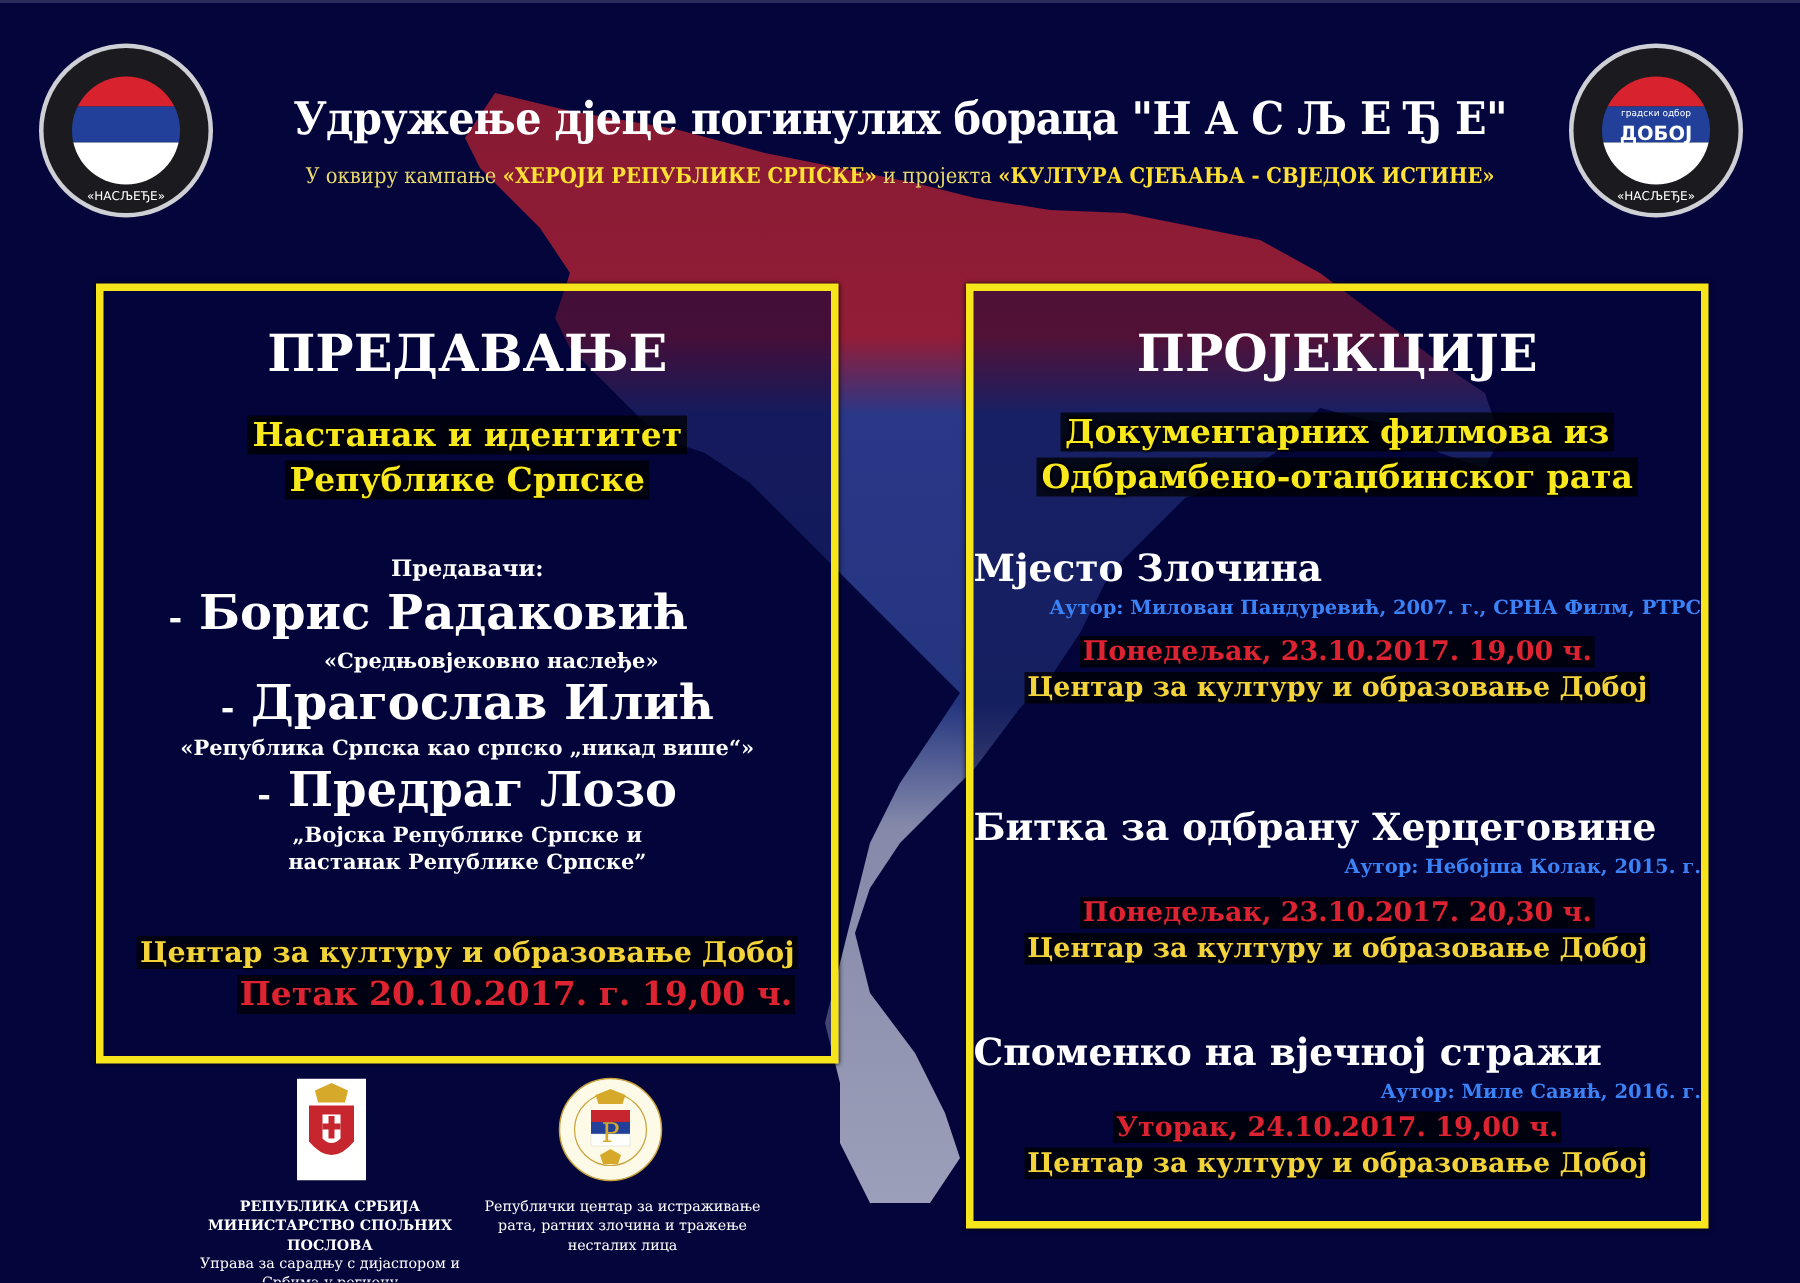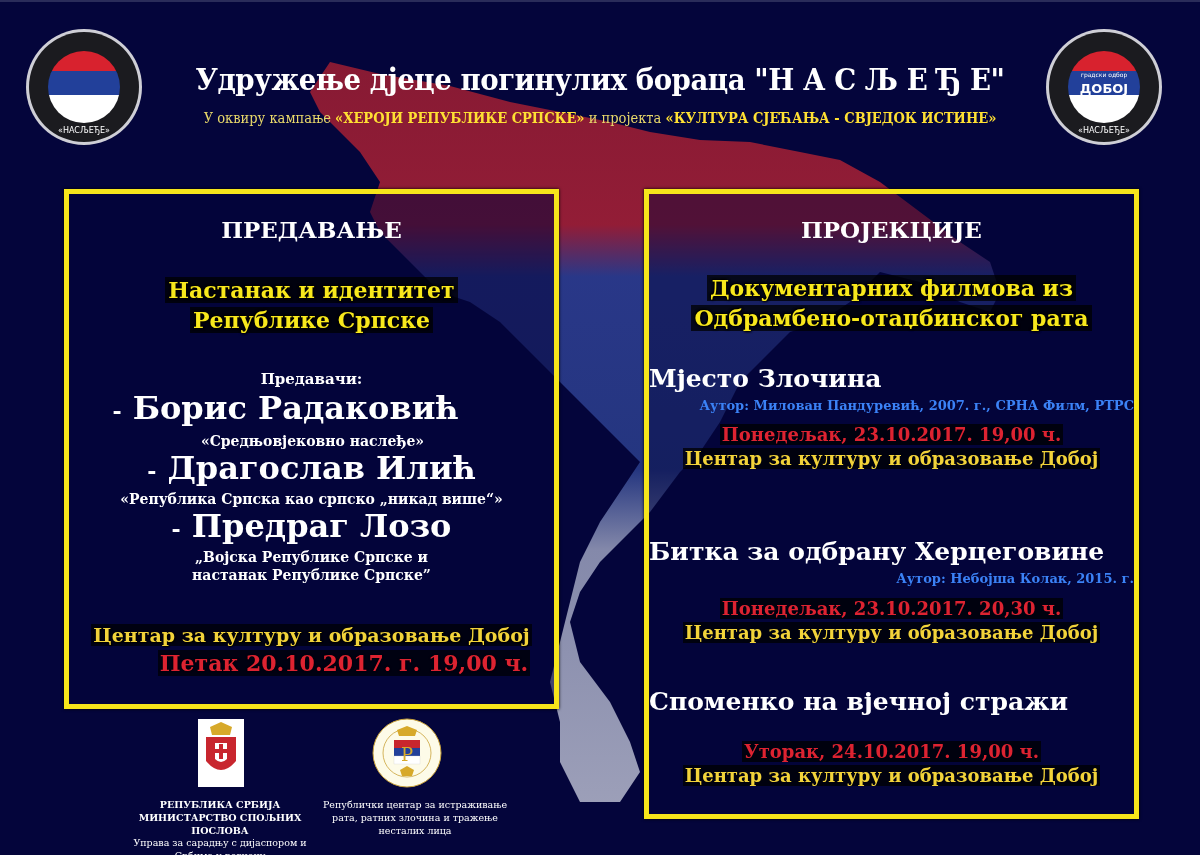--- a/index.html
+++ b/index.html
@@ -9,21 +9,21 @@
   .abs{position:absolute;}
   .logo{position:absolute;width:120px;height:120px;}
   .h-title{left:150px;top:60px;width:900px;font-family:"DejaVu Serif",serif;font-weight:bold;font-size:30px;color:#ffffff;text-align:center;letter-spacing:-0.5px;transform:scaleX(0.92);transform-origin:center;}
   .h-sub{left:140px;top:107px;width:920px;font-size:14.5px;color:#f1e04a;text-align:center;transform:scaleX(0.9);transform-origin:center;white-space:nowrap;}
   .h-sub b{color:#ffe033;}
   .h-sub .plain{color:#e9d96a;font-weight:normal;}
   .invite{left:0;width:1200px;top:146px;font-size:28px;font-weight:bold;color:#ffffff;text-align:center;}
   .box{position:absolute;border:5px solid #f6e51b;box-sizing:border-box;box-shadow:0 0 3px #000;}
   .box1{left:64px;top:187px;width:495px;height:520px;background:rgba(3,4,58,0.55);}
   .box2{left:644px;top:187px;width:495px;height:630px;background:rgba(3,4,58,0.45);}
-  .sec-title{font-size:23px;font-weight:bold;color:#fff;text-align:center;}
+  .sec-title{font-size:34px;font-weight:bold;color:#fff;text-align:center;}
   .yellow-hl{font-size:22px;font-weight:bold;color:#f8e81c;text-shadow:0 0 3px #000,1px 1px 2px #000,-1px -1px 2px #000;line-height:1.35;text-align:center;}
   .yellow-hl span{background:rgba(0,0,0,0.75);padding:0 3px;text-align:right;}
   .label{font-size:15px;font-weight:bold;color:#fff;text-align:center;}
   .speaker{font-size:32px;font-weight:bold;color:#fff;text-align:center;line-height:1.1;}
   .speaker .dash{font-size:22px;}
   .topic{font-size:14px;font-weight:bold;color:#fff;text-align:center;line-height:1.3;}
   .venue{font-size:19px;font-weight:bold;color:#f2d33a;text-align:center;text-shadow:0 0 2px #000,1px 1px 1px #000;}
   .venue span{background:rgba(0,0,0,0.7);padding:0 2px;}
   .date-red{font-size:22px;font-weight:bold;color:#dd2331;text-align:center;text-shadow:0 0 2px #000;}
   .date-red span{background:rgba(0,0,0,0.7);padding:0 2px;}
@@ -97,21 +97,21 @@
     <div class="abs yellow-hl" style="left:0;width:485px;top:82px;">
       <span>Настанак и идентитет</span><br>
       <span>Републике Српске</span>
     </div>
     <div class="abs label" style="left:0;width:485px;top:176px;">Предавачи:</div>
 
     <div class="abs speaker" style="left:0;width:433px;top:197px;">
       <span class="dash">-</span>
       <span>Борис Радаковић</span>
     </div>
-    <div class="abs topic" style="left:1px;width:485px;top:238px;">«Средњовјековно наслеђе»</div>
+    <div class="abs topic" style="left:16px;width:485px;top:238px;">«Средњовјековно наслеђе»</div>
 
     <div class="abs speaker" style="left:0;width:485px;top:257px;">
       <span class="dash">-</span>
       <span>Драгослав Илић</span>
     </div>
     <div class="abs topic" style="left:0;width:485px;top:296px;">«Република Српска као српско „никад више“»</div>
 
     <div class="abs speaker" style="left:0;width:485px;top:315px;">
       <span class="dash">-</span>
       <span>Предраг Лозо</span>
@@ -140,20 +140,21 @@
     <div class="abs author" style="left:0;width:485px;top:204px;">Аутор: Милован Пандуревић, 2007. г., СРНА Филм, РТРС</div>
     <div class="abs date-red-sm" style="left:0;width:485px;top:230px;"><span>Понедељак, 23.10.2017. 19,00 ч.</span></div>
     <div class="abs venue-sm" style="left:0;width:485px;top:254px;"><span>Центар за културу и образовање Добој</span></div>
 
     <div class="abs film-title" style="left:0;width:485px;top:343px;">Битка за одбрану Херцеговине</div>
     <div class="abs author" style="left:0;width:485px;top:377px;">Аутор: Небојша Колак, 2015. г.</div>
     <div class="abs date-red-sm" style="left:0;width:485px;top:404px;"><span>Понедељак, 23.10.2017. 20,30 ч.</span></div>
     <div class="abs venue-sm" style="left:0;width:485px;top:428px;"><span>Центар за културу и образовање Добој</span></div>
 
     <div class="abs film-title" style="left:0;width:485px;top:493px;">Споменко на вјечној стражи</div>
+    <div class="abs author" style="left:0;width:485px;top:527px;">Аутор: Миле Савић, 2016. г.</div>
     <div class="abs date-red-sm" style="left:0;width:485px;top:547px;"><span>Уторак, 24.10.2017. 19,00 ч.</span></div>
     <div class="abs venue-sm" style="left:0;width:485px;top:571px;"><span>Центар за културу и образовање Добој</span></div>
   </div>
 
   <svg class="abs" style="left:198px;top:717px;width:46px;height:68px;" viewBox="0 0 46 68">
     <rect width="46" height="68" fill="#ffffff"></rect>
     <path d="M12 8 L23 3 L34 8 L32 16 L14 16 Z" fill="#d7a92a"></path>
     <path d="M8 18 L38 18 L38 42 Q23 60 8 42 Z" fill="#c8262e"></path>
     <path d="M17 24 L29 24 L29 40 Q23 46 17 40 Z" fill="#fff"></path>
     <rect x="21" y="25" width="4" height="15" fill="#c8262e"></rect>

